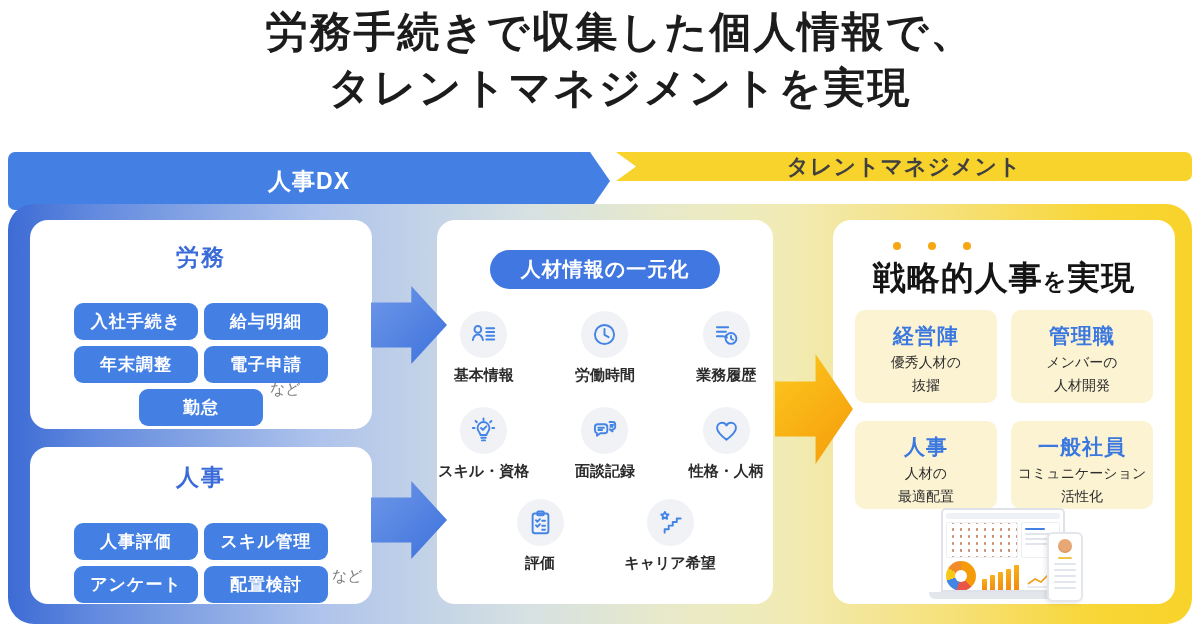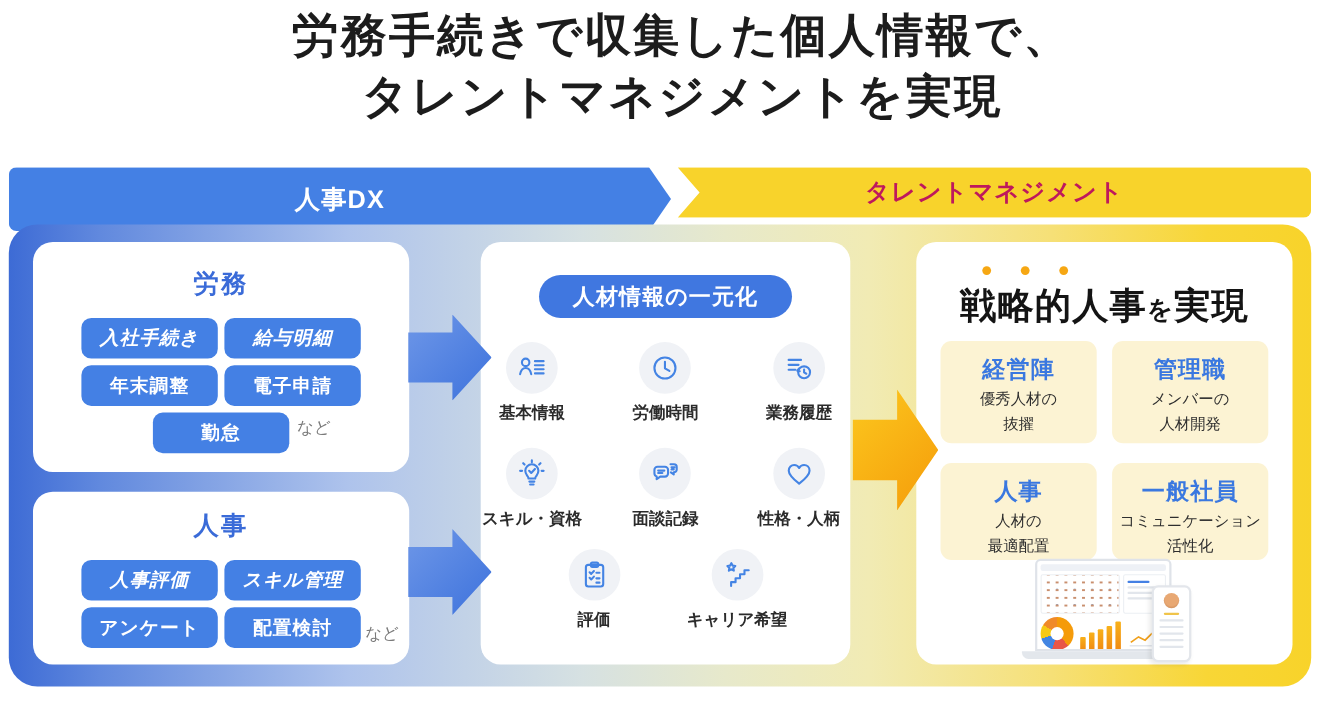--- a/index.html
+++ b/index.html
@@ -9,43 +9,43 @@
   
   .main-title { position:absolute; top:4px; left:0; width:1200px; text-align:center;
     font-size:42px; font-weight:800; color:#1c1c1c; line-height:1.33; letter-spacing:2px;padding-left:40px; }
 
   
   .banner-blue { position:absolute; left:8px; top:152px; width:602px; height:58px;
     background:#4480e4; border-radius:7px 0 0 7px;
     clip-path:polygon(0 0, calc(100% - 20px) 0, 100% 50%, calc(100% - 20px) 100%, 0 100%);
     display:flex; align-items:center; justify-content:center;
     color:#fff; font-size:23px; font-weight:800; letter-spacing:1px; }
-  .banner-yellow { position:absolute; left:616px; top:152px; width:576px; height:46px;
+  .banner-yellow { position:absolute; left:616px; top:152px; width:576px; height:29px;
     background:#f8d32b; border-radius:0 7px 7px 0;
     clip-path:polygon(0 0, 100% 0, 100% 100%, 0 100%, 20px 50%);
     display:flex; align-items:center; justify-content:center;
-    color:#be185d; font-size:22px; font-weight:800; letter-spacing:1px; }
+    color:#404040; font-size:22px; font-weight:800; letter-spacing:1px; }
 
   
   .canvas { position:absolute; left:8px; top:204px; width:1184px; height:420px; border-radius:26px;
     background:linear-gradient(90deg,#3d6bd5 0%,#6189de 7%,#aec3ec 26%,#d6e1e2 44%,
       #e7e9cb 55%,#f1ebb4 66%,#f6e077 80%,#f8d636 92%,#f8d32a 100%); }
 
   .card { position:absolute; background:#ffffff; border-radius:18px; z-index:1; }
   .card-labor  { left:22px;  top:16px;  width:342px; height:209px; }
   .card-hr     { left:22px;  top:243px; width:342px; height:157px; }
   .card-middle { left:429px; top:16px;  width:336px; height:384px; }
   .card-right  { left:825px; top:16px;  width:342px; height:384px; }
 
   
   .card-title { text-align:center; color:#3a6bd8; font-size:23px; font-weight:800; letter-spacing:2px; }
   .card-labor .card-title { padding-top:22px; }
   .card-hr .card-title { padding-top:15px; }
   .chip-row { display:flex; justify-content:center; gap:6px; margin-top:6px; }
-  .card-labor .chip-row.first, .card-hr .chip-row.first { margin-top:16px;font-style:italic; }
+  .card-labor .chip-row.first, .card-hr .chip-row.first { margin-top:30px; }
   .chip { width:124px; height:37px; background:#4480e4; border-radius:9px; color:#fff;
     display:flex; align-items:center; justify-content:center; font-size:17px; font-weight:700; letter-spacing:1px; }
   .etc-note { position:absolute; color:#7a7a7a; font-size:15px; }
   .card-labor .etc-note { left:240px; top:160px; }
   .card-hr .etc-note { left:302px; top:120px; }
 
   
   .flow-arrow-blue { position:absolute; width:76px; height:78px; z-index:2;
     background:linear-gradient(135deg,#6e97e8,#3d72dc);
     clip-path:polygon(0 21%, 53% 21%, 53% 0, 100% 50%, 53% 100%, 53% 79%, 0 79%); }

